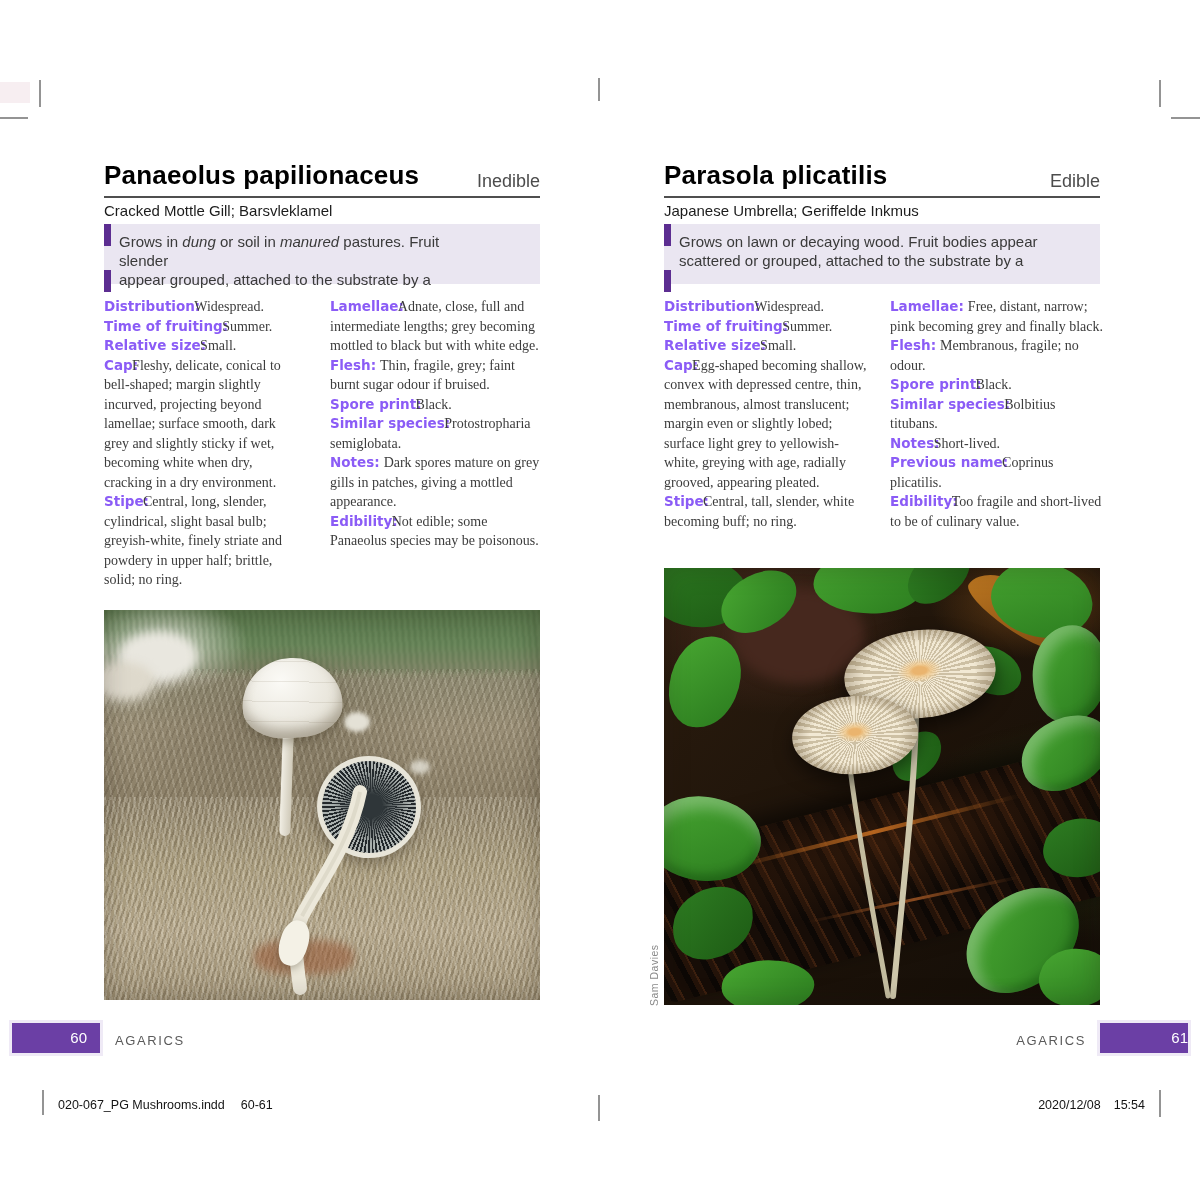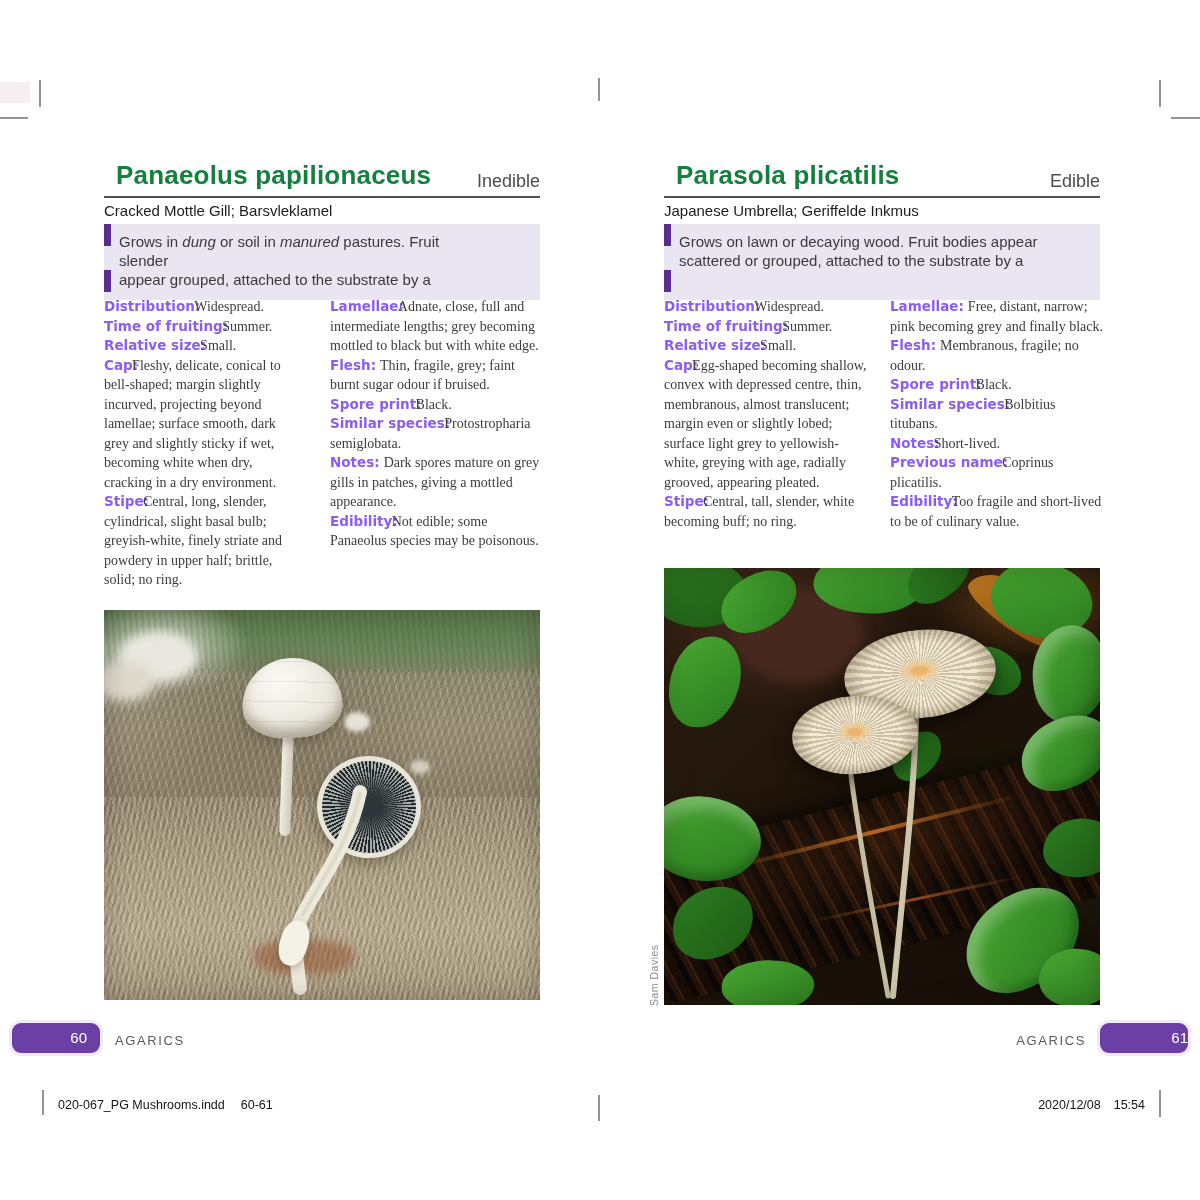--- a/index.html
+++ b/index.html
@@ -8,41 +8,41 @@
   .abs{position:absolute;}
 
   
   .mark{position:absolute;background:#949494;}
   .pinkblock{position:absolute;background:#f7eef1;}
 
   
   .page{position:absolute;top:0;width:436px;height:1200px;}
   .page.pl{left:104px;} .page.pr{left:664px;}
 
-  .title{position:absolute;left:12px;top:160px;margin:0;font-size:26px;font-weight:bold;
-         color:#15803d;letter-spacing:.2px;font-family:"Liberation Sans",sans-serif;white-space:nowrap;}
+  .title{position:absolute;left:0;top:160px;margin:0;font-size:26px;font-weight:bold;
+         color:#000000;letter-spacing:.2px;font-family:"Liberation Sans",sans-serif;white-space:nowrap;}
   .tag{position:absolute;right:0;top:171px;font-size:18px;color:#4c4c4c;}
   .rule{position:absolute;left:0;top:196px;width:436px;height:2px;background:#4f4f4f;}
   .common{position:absolute;left:0;top:202px;margin:0;font-size:15px;color:#1c1c1c;text-align:right;}
 
-  .introbox{position:absolute;left:0;top:224px;width:436px;height:76px;background:#eae6f1;}
+  .introbox{position:absolute;left:0;top:224px;width:436px;height:60px;background:#eae6f1;}
   .intro-bar{position:absolute;left:0;width:7px;height:22px;background:#5c2d91;}
   .intro-bar.b1{top:0;} .intro-bar.b2{top:46px;}
   .introtext{position:absolute;left:15px;top:8px;width:408px;margin:0;font-size:15px;
              line-height:19px;color:#3a3a3a;}
   .introtext em{font-style:italic;}
 
   .speccol{position:absolute;top:297px;}
   .spec{margin:0;font-family:"Liberation Serif",serif;font-size:14px;line-height:19.5px;color:#3c3c3c;}
   .spec-label{font-family:"DejaVu Sans",sans-serif;font-weight:bold;font-size:13.5px;color:#8b5cf6;}
   .spec-value{margin-left:4px;}
   .spec.ov .spec-value{margin-left:-6px;}
 
   
-  .pagenum-box{position:absolute;top:1023px;width:88px;height:30px;background:#6b3fa5;border-radius:9px;
+  .pagenum-box{position:absolute;top:1023px;width:88px;height:30px;background:#6b3fa5;border-radius:0;
                box-shadow:0 0 0 3px #efeaf6;color:#ffffff;font-size:15px;line-height:30px;}
   .pagenum-box.lft{left:12px;text-align:right;padding-right:0;}
   .pagenum-box.lft span{padding-right:13px;}
   .pagenum-box.rgt{left:1100px;text-align:right;}
   .pagenum-box.rgt span{padding-left:13px;}
   .section-lbl{position:absolute;top:1033px;font-size:13px;letter-spacing:1.6px;color:#5a5a5a;}
 
   .printline{position:absolute;top:1098px;font-size:12.5px;color:#141414;}
   .printline .gap{display:inline-block;width:16px;}
 

